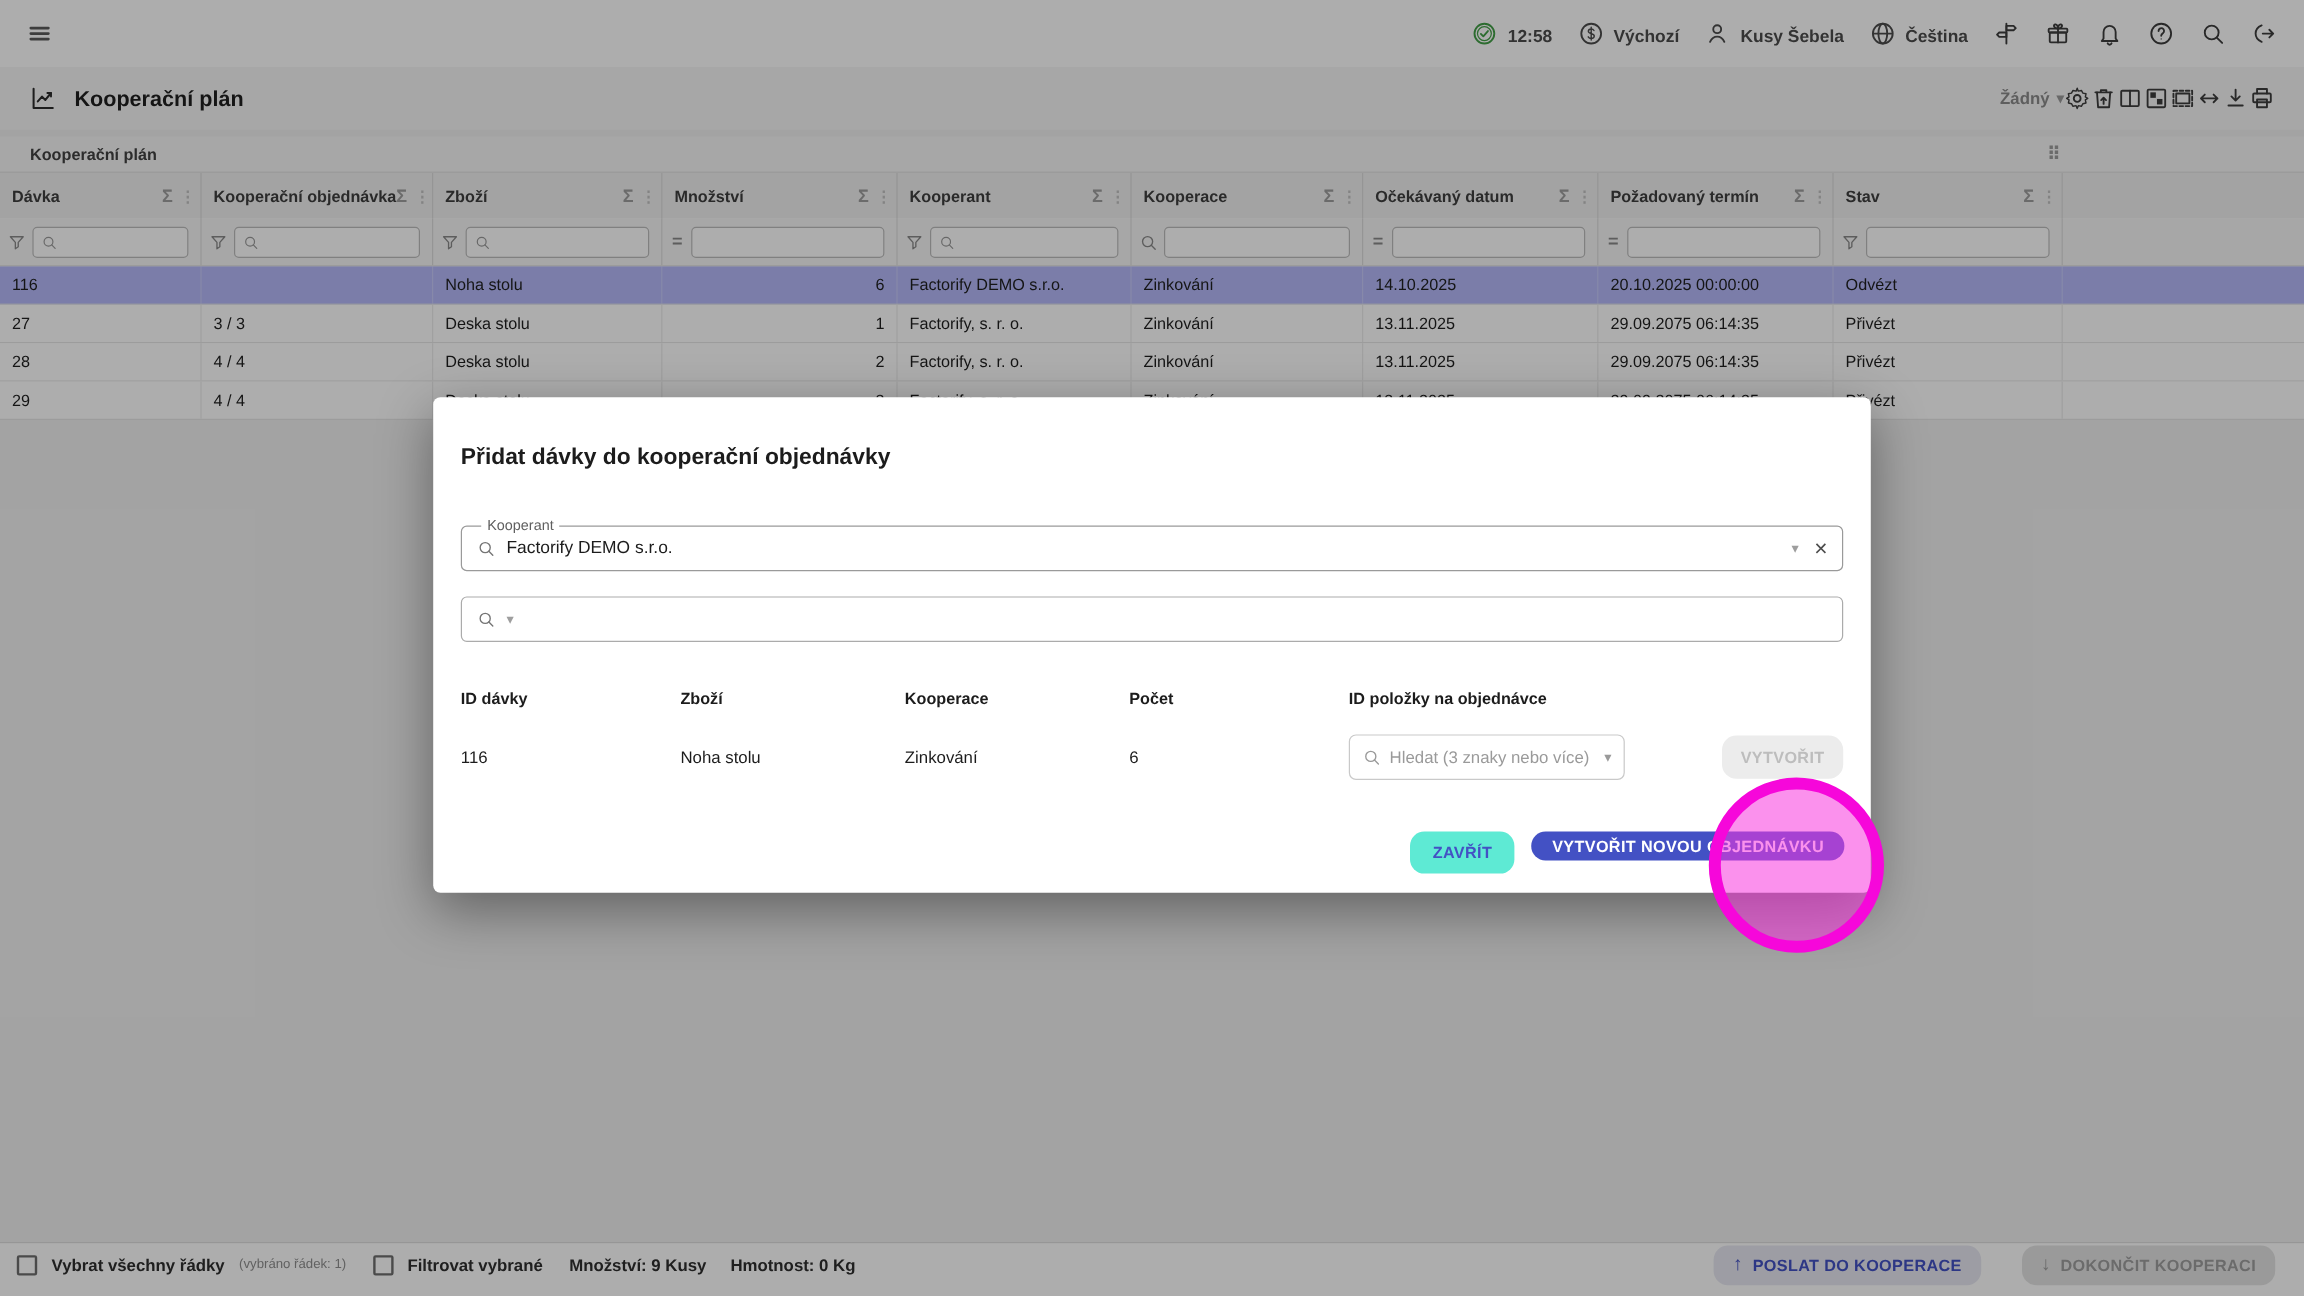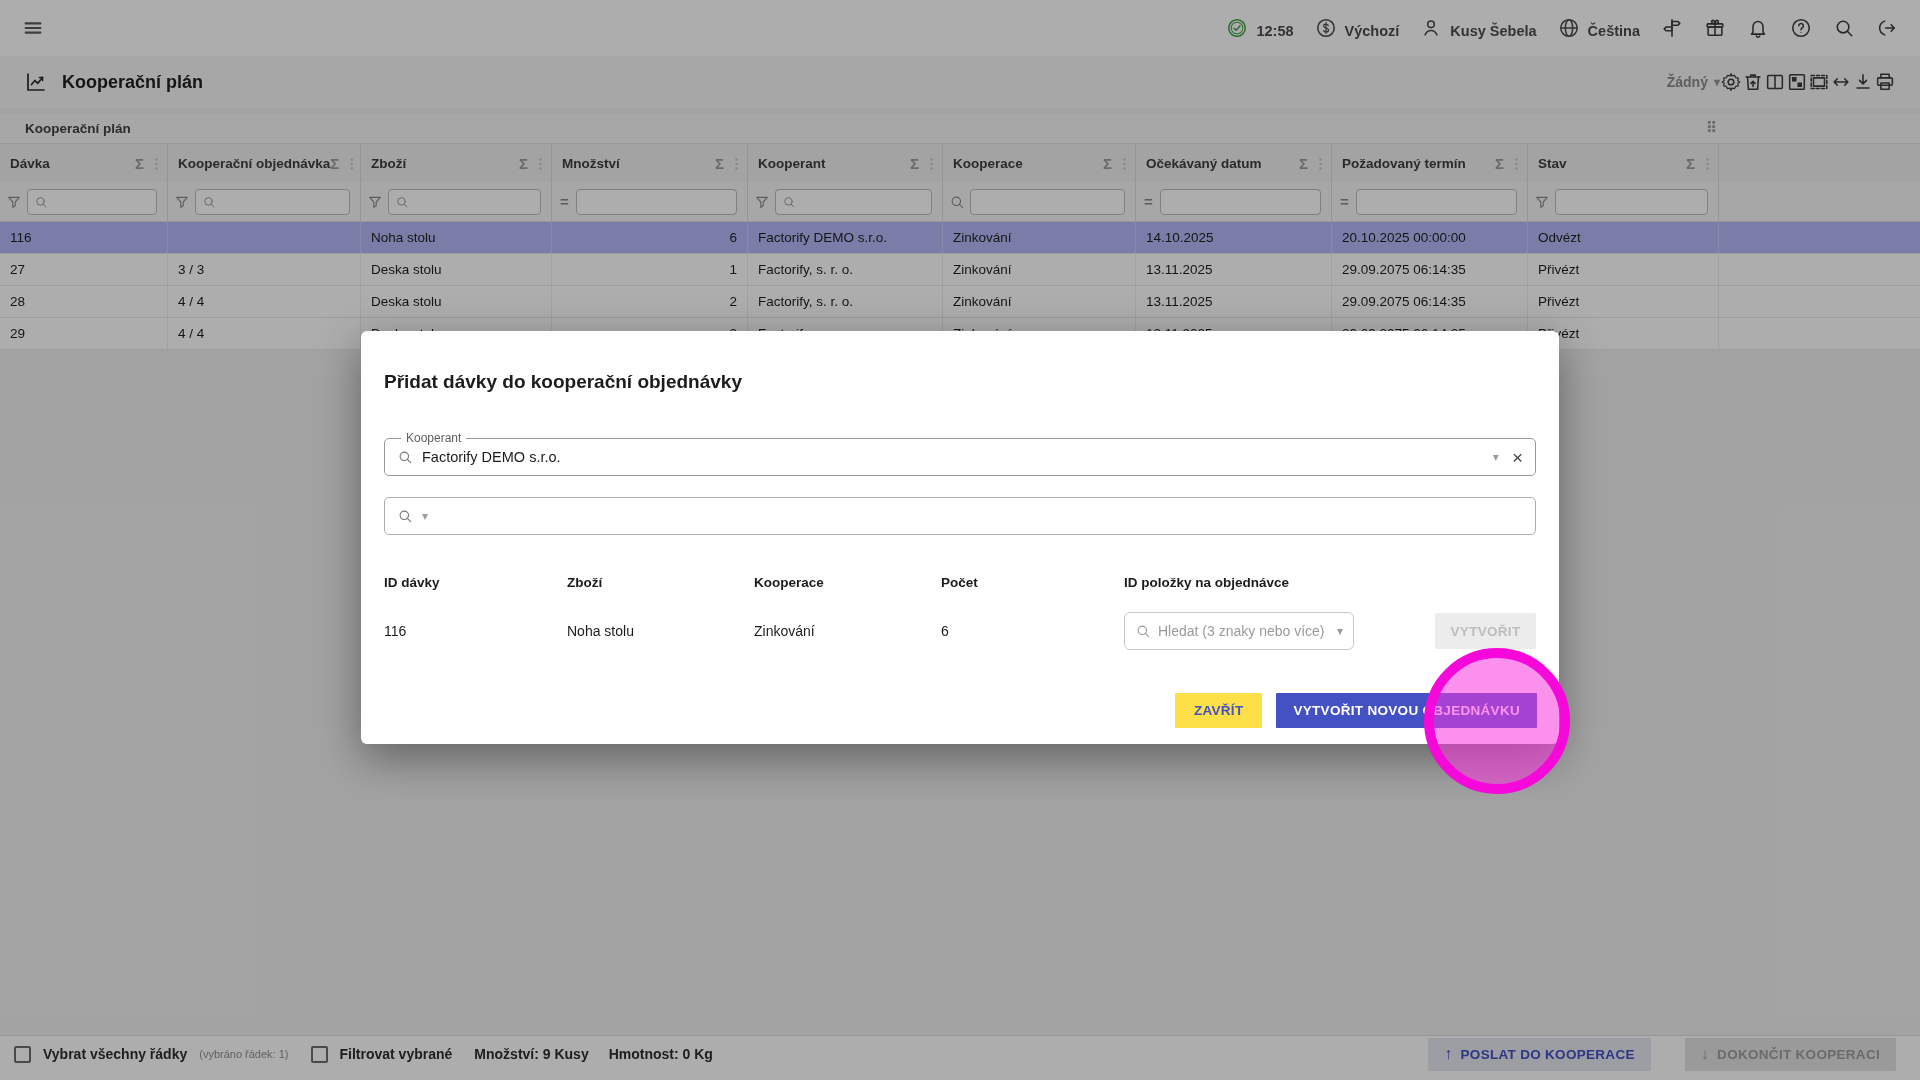--- a/index.html
+++ b/index.html
@@ -75,21 +75,21 @@
   .bottombar { position:absolute; left:0; right:0; top:1035px; height:45px; background:#ffffff;
                border-top:1px solid #dedede; display:flex; align-items:center;
                padding:0 24px 8px 14px; gap:12px; }
   .checkbox { width:17px; height:17px; border:2px solid #6e6e6e; border-radius:2px;
               background:#fff; flex:0 0 auto; cursor:pointer; }
   .bb-label { font-size:14px; font-weight:700; color:#2f2f2f; white-space:nowrap; cursor:pointer; }
   .bb-sub { font-size:11px; font-weight:400; color:#8f8f8f; white-space:nowrap; }
   .bb-stat { font-size:14px; font-weight:700; color:#2f2f2f; white-space:nowrap; }
   .bb-spacer { flex:1; }
   .btn { display:inline-flex; align-items:center; justify-content:center; gap:8px;
-         height:33px; border:none; border-radius:1px; font-family:inherit; font-size:13.5px;
+         height:33px; border:none; border-radius:12px; font-family:inherit; font-size:13.5px;
          font-weight:700; letter-spacing:0.3px; cursor:pointer; white-space:nowrap; }
   .btn-tonal { background:#e7e8f2; color:#4351c4; padding:0 16px; }
   .btn-disabled { background:#e4e4e4; color:#9e9e9e; padding:0 16px; cursor:default; }
   .arrow-glyph { font-size:16px; }
 
   
   .dim { position:absolute; inset:0; background:rgba(0,0,0,0.32); z-index:5; }
   .modal { position:absolute; left:361px; top:331px; width:1198px; height:413px; background:#fff;
            border-radius:6px; box-shadow:0 14px 45px rgba(0,0,0,0.4); z-index:10; padding:0 23px; }
   .modal-title { margin-top:40px; font-size:19px; font-weight:700; color:#1c1c1c; }
@@ -113,22 +113,22 @@
   .mtable-row { margin-top:22px; font-size:14px; color:#1c1c1c; }
   .combo { height:36px; border:1px solid #c9c9c9; border-radius:6px; display:flex;
            align-items:center; gap:7px; padding:18px 10px; background:#fff; }
   .combo input { flex:1; border:none; outline:none; min-width:0; font-size:14px;
                  font-family:inherit; background:transparent; }
   .combo input::placeholder { color:#9a9a9a; opacity:1; }
   .combo .f-icon { color:#9a9a9a; }
   .btn-create { background:#ececec; color:#bdbdbd; height:36px; padding:0 10px;
                 justify-self:end; width:101px; }
   .modal-footer { position:absolute; right:22px; top:362px; display:flex; gap:14px; }
-  .btn-close { background:#fde047; color:#4351c4; padding:0 19px; height:35px; }
-  .btn-primary { background:#4351c4; color:#ffffff; padding:0 17px; height:35px; }
+  .btn-close { background:#5eead4; color:#4351c4; padding:0 19px; height:35px; }
+  .btn-primary { background:#4351c4; color:#ffffff; padding:0 17px; height:24px; }
 
   
   .pink-ring { position:absolute; left:1424px; top:648px; width:146px; height:146px;
                border-radius:50%; border:10px solid #f607da; background:rgba(248,54,223,0.55);
                z-index:20; pointer-events:none; }
 </style>
 </head>
 <body>
 
 <div class="page">

